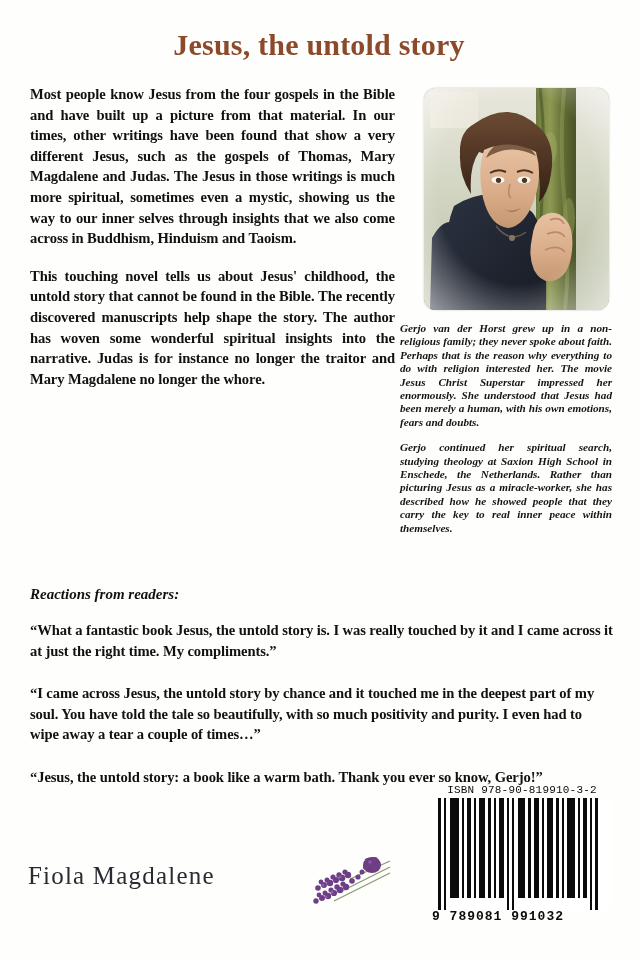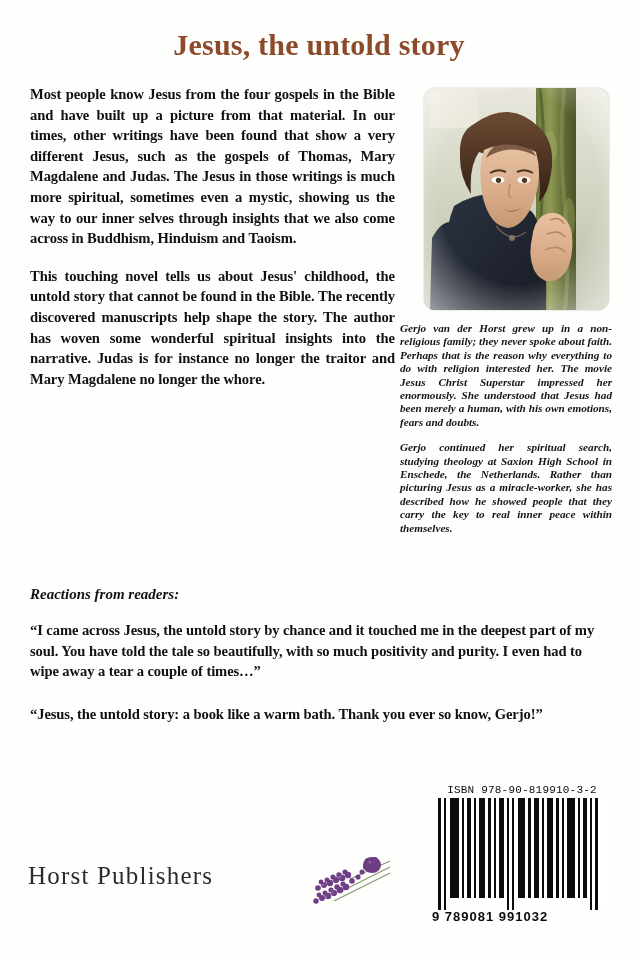--- a/index.html
+++ b/index.html
@@ -146,21 +146,21 @@
     font-size: 11px;
     font-weight: normal;
     letter-spacing: 0.2px;
     color: #0b0b0b;
     text-align: center;
     margin-bottom: 2px;
     white-space: nowrap;
   }
   .barcode-svg { display: block; width: 180px; height: 112px; }
   .barcode-digits {
-    font-family: Liberation Sans, sans-serif;
+    font-family: Liberation Mono, monospace;
     font-size: 13px;
     font-weight: bold;
     color: #0b0b0b;
     letter-spacing: 1px;
     margin-top: -1px;
     white-space: nowrap;
   }
 </style>
 </head>
 <body>
@@ -238,25 +238,26 @@
   </div>
 
   <div class="bio">
     <p class="bio-par">Gerjo van der Horst grew up in a non-religious family; they never spoke about faith. Perhaps that is the reason why everything to do with religion interested her. The movie Jesus Christ Superstar impressed her enormously. She understood that Jesus had been merely a human, with his own emotions, fears and doubts.</p>
     <p class="bio-par">Gerjo continued her spiritual search, studying theology at Saxion High School in Enschede, the Netherlands. Rather than picturing Jesus as a miracle-worker, she has described how he showed people that they carry the key to real inner peace within themselves.</p>
   </div>
 
   <div class="reactions-head">Reactions from readers:</div>
 
   <div class="quotes">
+    <p class="quote">“What a fantastic book Jesus, the untold story is. I was really touched by it and I came across it at just the right time. My compliments.”</p>
     <p class="quote">“I came across Jesus, the untold story by chance and it touched me in the deepest part of my soul. You have told the tale so beautifully, with so much positivity and purity. I even had to wipe away a tear a couple of times…”</p>
     <p class="quote">“Jesus, the untold story: a book like a warm bath. Thank you ever so know, Gerjo!”</p>
   </div>
 
-  <div class="publisher">Horst Publishers</div>
+  <div class="publisher">Fiola Magdalene</div>
 
   <svg class="lavender" viewBox="0 0 110 68">
     <g stroke="#8d9a72" stroke-width="1.3" fill="none">
       <path d="M100 16 L60 34"></path>
       <path d="M100 22 L52 46"></path>
       <path d="M100 28 L44 56"></path>
     </g>
     <g fill="#6e3f86">
       <ellipse cx="82" cy="20" rx="9" ry="8" fill="#71397f"></ellipse>
       <circle cx="78" cy="16" r="3.1"></circle>

